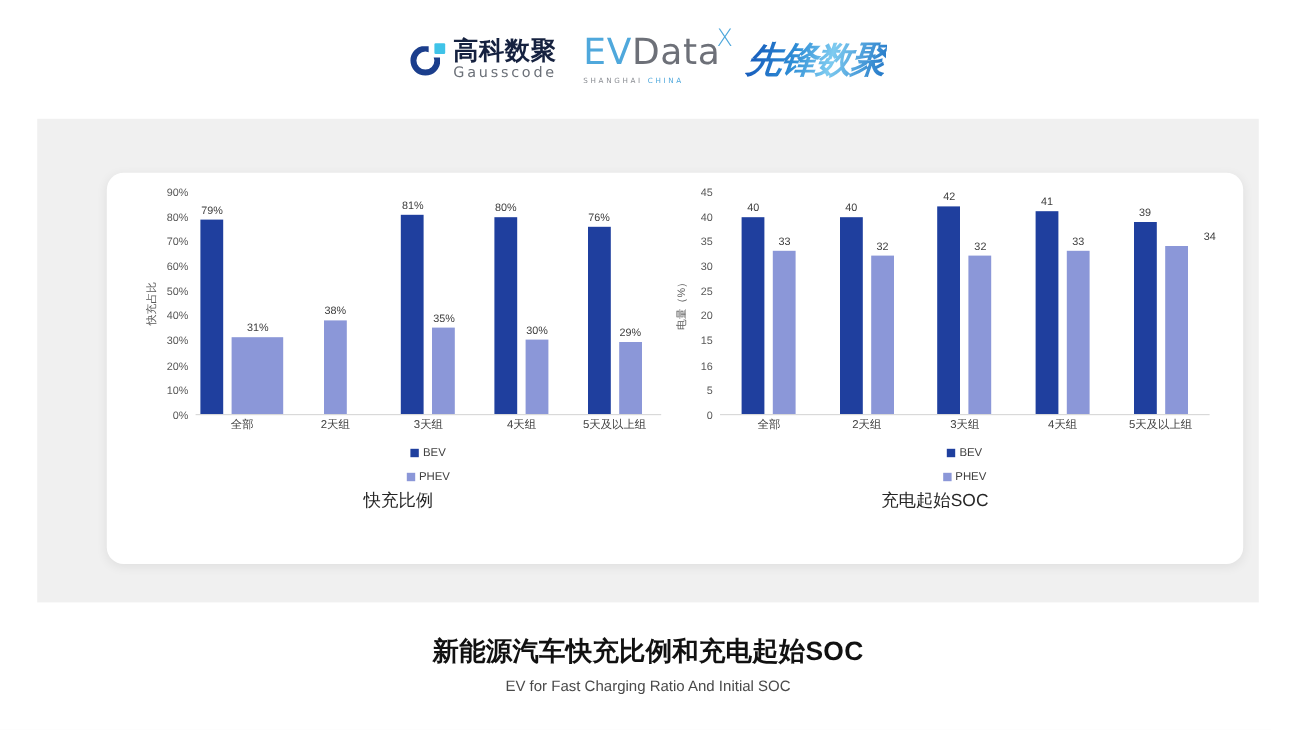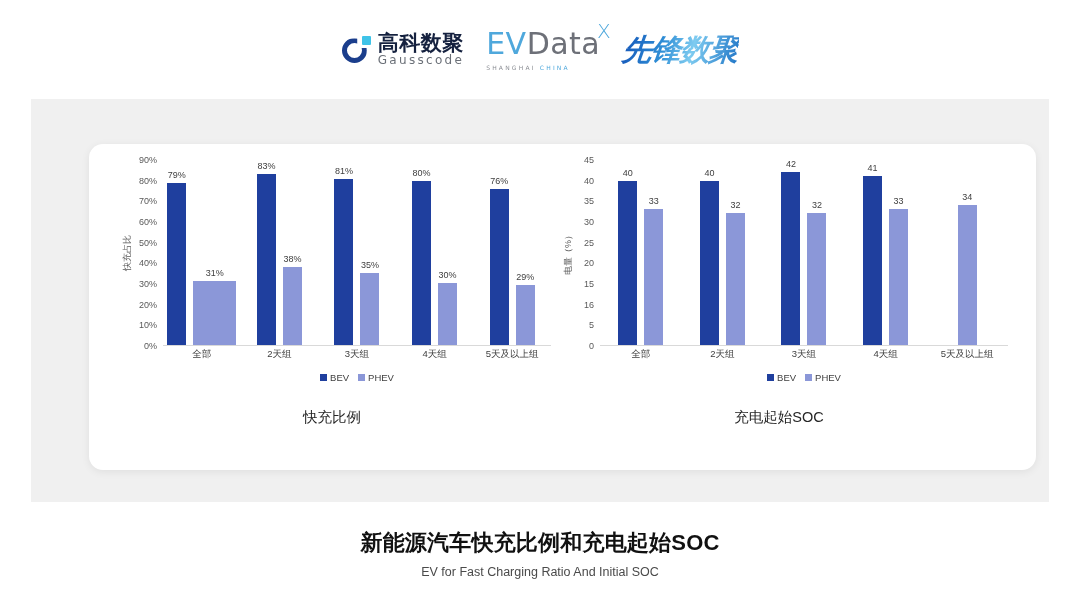--- a/index.html
+++ b/index.html
@@ -118,21 +118,21 @@
   }
 
   .xlabels {
     position: absolute; left: 56px; right: 6px; top: 188px;
     display: flex;
   }
   .xlabel { flex: 1; text-align: center; font-size: 9.5px; color: #404040; }
 
   .legend {
     position: absolute; left: 56px; right: 6px; top: 212px;
-    display: flex; justify-content: center; align-items: center; gap: 9px;
+    display: flex; justify-content: center; align-items: center; gap: 9px; flex-direction: column;
   }
   .legend-item { display: flex; align-items: center; gap: 3px; }
   .legend-sw { width: 7px; height: 7px; }
   .legend-lb { font-size: 9.5px; color: #404040; font-family: "Liberation Sans", sans-serif; }
 
   .chart-title {
     position: absolute; left: 0; right: 0; top: 248px;
     text-align: center; font-size: 14.5px; color: #262626;
   }
 
@@ -200,24 +200,20 @@
                 <div class="bar" style="height: 87.7778%;">
                   <div class="bar-fill" style="background: rgb(31, 63, 158); height: 100%;"></div>
                   <div class="bar-val" style="bottom: calc(100% + 3px);">79%</div>
                 </div>
                 <div class="bar" style="height: 34.4444%; padding-left: 43px;">
                   <div class="bar-fill" style="background: rgb(139, 151, 216); height: 100%;"></div>
                   <div class="bar-val" style="bottom: calc(100% + 3px);">31%</div>
                 </div>
               </div>
               <div class="group">
-                <div class="bar" style="height: 92.2222%;">
-                  <div class="bar-fill" style="background: rgb(31, 63, 158); height: 100%;"></div>
-                  <div class="bar-val" style="bottom: calc(100% + 3px);">83%</div>
-                </div>
                 <div class="bar" style="height: 42.2222%;">
                   <div class="bar-fill" style="background: rgb(139, 151, 216); height: 100%;"></div>
                   <div class="bar-val" style="bottom: calc(100% + 3px);">38%</div>
                 </div>
               </div>
               <div class="group">
                 <div class="bar" style="height: 90%;">
                   <div class="bar-fill" style="background: rgb(31, 63, 158); height: 100%;"></div>
                   <div class="bar-val" style="bottom: calc(100% + 3px);">81%</div>
                 </div>
@@ -320,23 +316,27 @@
                 <div class="bar" style="height: 91.1111%;">
                   <div class="bar-fill" style="background: rgb(31, 63, 158); height: 100%;"></div>
                   <div class="bar-val" style="bottom: calc(100% + 3px);">41</div>
                 </div>
                 <div class="bar" style="height: 73.3333%;">
                   <div class="bar-fill" style="background: rgb(139, 151, 216); height: 100%;"></div>
                   <div class="bar-val" style="bottom: calc(100% + 3px);">33</div>
                 </div>
               </div>
               <div class="group">
+                <div class="bar" style="height: 86.6667%;">
+                  <div class="bar-fill" style="background: rgb(31, 63, 158); height: 100%;"></div>
+                  <div class="bar-val" style="bottom: calc(100% + 3px);">39</div>
+                </div>
                 <div class="bar" style="height: 75.5556%;">
                   <div class="bar-fill" style="background: rgb(139, 151, 216); height: 100%;"></div>
-                  <div class="bar-val" style="bottom: calc(100% + 3px);">34</div>
+                  <div class="bar-val" style="bottom: calc(100% + 3px); margin-left: 28px;">34</div>
                 </div>
               </div>
             </div>
         </div>
       </div>
       <div class="xlabels">
           <div class="xlabel">全部</div>
           <div class="xlabel">2天组</div>
           <div class="xlabel">3天组</div>
           <div class="xlabel">4天组</div>

